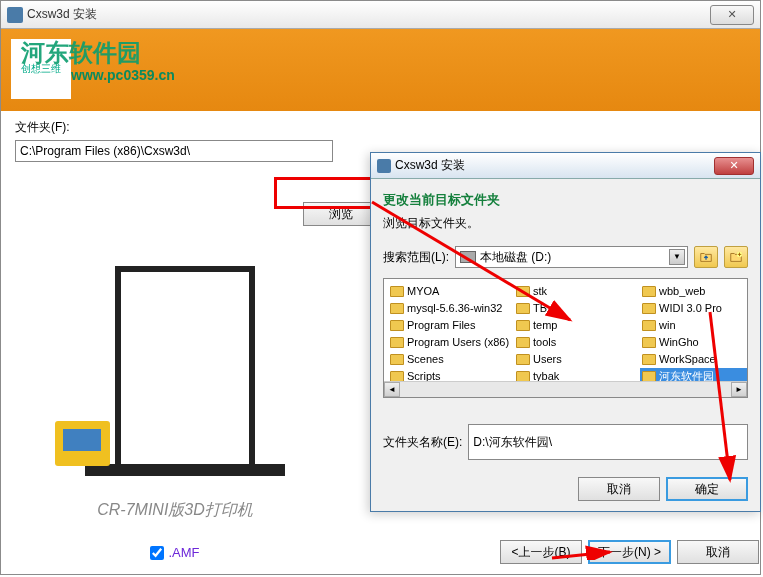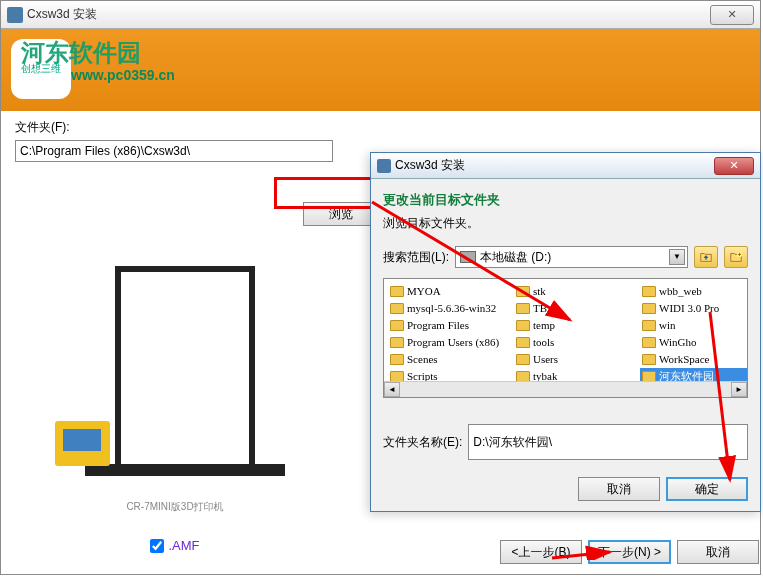--- a/index.html
+++ b/index.html
@@ -8,39 +8,39 @@
     .outer-frame { position: absolute; top: 2px; left: 2px; right: 2px; bottom: 2px; border: 1px solid #333; }
     
     
     .main-window { position: absolute; top: 0; left: 0; width: 761px; height: 575px; background: #fff; border: 1px solid #8b8b8b; }
     .titlebar { height: 28px; background: linear-gradient(#fff, #e8e8e8); border-bottom: 1px solid #aaa; display: flex; align-items: center; padding: 0 6px; position: relative; }
     .titlebar-icon { width: 16px; height: 16px; background: #4a7ba8; margin-right: 4px; border-radius: 2px; }
     .titlebar-title { flex: 1; font-size: 12px; color: #333; }
     .titlebar-close { width: 44px; height: 20px; border: 1px solid #888; border-radius: 3px; background: linear-gradient(#f8f8f8, #ddd); text-align: center; line-height: 16px; cursor: pointer; font-size: 11px; color: #555; }
     
     .banner { height: 82px; background: linear-gradient(#f09820, #e68810); position: relative; display: flex; align-items: center; }
-    .banner-logo { position: absolute; left: 10px; top: 10px; width: 60px; height: 60px; background: #fff; border-radius: 12px; display: flex; align-items: center; justify-content: center; font-size: 10px; color: #0a8; }
+    .banner-logo { position: absolute; left: 10px; top: 10px; width: 60px; height: 60px; background: #fff; border-radius: 0; display: flex; align-items: center; justify-content: center; font-size: 10px; color: #0a8; }
     .banner-watermark { position: absolute; left: 20px; top: 8px; color: #0c9d6e; font-size: 24px; font-weight: bold; opacity: 0.9; }
     .banner-watermark2 { position: absolute; left: 70px; top: 38px; color: #0b8a5e; font-size: 14px; font-weight: bold; }
     .banner-title { font-size: 32px; color: #444; font-weight: bold; margin-left: 220px; }
     
     .content-area { padding: 8px 14px; }
     .folder-label { font-size: 12px; margin-bottom: 4px; }
     .folder-row { display: flex; align-items: center; gap: 4px; }
     .folder-input { flex: 0 0 318px; height: 20px; border: 1px solid #888; padding: 10px 4px; font-size: 12px; background: #fff; }
     .browse-btn { width: 76px; height: 24px; border: 1px solid #888; background: linear-gradient(#f8f8f8, #e0e0e0); cursor: pointer; font-size: 12px; }
     .browse-highlight { position: absolute; left: 273px; top: 176px; width: 100px; height: 32px; border: 3px solid #e00; pointer-events: none; z-index: 5; }
     
     .printer-area { margin-top: 30px; text-align: center; width: 320px; }
     .printer-img { width: 260px; height: 240px; margin: 0 auto; position: relative; }
     .printer-frame { position: absolute; left: 70px; top: 10px; width: 140px; height: 200px; border: 6px solid #222; border-bottom: none; }
     .printer-base { position: absolute; left: 40px; bottom: 20px; width: 200px; height: 12px; background: #222; }
     .printer-display { position: absolute; left: 10px; bottom: 30px; width: 55px; height: 45px; background: #f0c020; border-radius: 3px; }
     .printer-display::after { content:""; position:absolute; left:8px; top:8px; width:38px; height:22px; background:#4080c0; }
-    .printer-caption { color: #888; font-size: 10px; margin-top: 4px; }
+    .printer-caption { color: #888; font-size: 16px; margin-top: 4px; font-style: italic; }
     
     .amf-check { margin-top: 24px; display: flex; align-items: center; justify-content: center; gap: 4px; }
     .amf-check input { width: 14px; height: 14px; }
     .amf-check label { color: #6d28d9; font-size: 13px; }
     
     .button-bar { position: absolute; bottom: 10px; right: 1px; display: flex; gap: 6px; }
     .win-btn { min-width: 82px; height: 24px; border: 1px solid #888; background: linear-gradient(#f8f8f8, #e0e0e0); cursor: pointer; font-size: 12px; padding: 0 8px; }
     .win-btn.primary { border: 2px solid #3a9be0; }
     
     
@@ -55,21 +55,21 @@
     
     .search-row { display: flex; align-items: center; gap: 6px; margin-bottom: 10px; }
     .search-label { font-size: 12px; white-space: nowrap; }
     .search-select { flex: 1; height: 22px; border: 1px solid #888; background: #fff; display: flex; align-items: center; padding: 0 4px; position: relative; }
     .drive-icon { width: 16px; height: 12px; background: #aaa; border: 1px solid #666; margin-right: 4px; }
     .select-arrow { position: absolute; right: 2px; top: 2px; width: 16px; height: 16px; background: linear-gradient(#eee,#ccc); border: 1px solid #888; font-size: 8px; text-align: center; line-height: 14px; }
     .icon-btn { width: 24px; height: 22px; border: 1px solid #c0a040; background: linear-gradient(#ffe8a0, #f0c850); cursor: pointer; border-radius: 2px; display: flex; align-items: center; justify-content: center; }
     .icon-btn svg { width: 14px; height: 14px; }
     
     .file-list { border: 1px solid #888; background: #fff; height: 120px; padding: 4px; display: flex; flex-direction: column; flex-wrap: wrap; align-content: flex-start; gap: 1px 8px; overflow: hidden; position: relative; }
-    .file-item { display: flex; align-items: center; gap: 3px; height: 16px; width: 118px; cursor: pointer; padding: 0 2px; font-size: 11px; white-space: nowrap; font-family: Liberation Serif, serif; }
+    .file-item { display: flex; align-items: center; gap: 3px; height: 16px; width: 118px; cursor: pointer; padding: 0 2px; font-size: 11px; white-space: nowrap; }
     .file-item.selected { background: #3a8de0; color: #fff; }
     .folder-icon { width: 14px; height: 11px; background: #f0c850; border: 1px solid #c09020; border-radius: 1px 1px 0 0; flex-shrink: 0; }
     .scroll-h { position: absolute; bottom: 0; left: 0; right: 0; height: 16px; background: #e8e8e8; border-top: 1px solid #ccc; }
     .scroll-h-arrow { position: absolute; width: 16px; height: 15px; background: linear-gradient(#f0f0f0,#d0d0d0); border: 1px solid #aaa; top: 0; font-size: 8px; text-align: center; line-height: 13px; cursor: pointer; }
     .scroll-h-arrow.left { left: 0; }
     .scroll-h-arrow.right { right: 0; }
     
     .filename-row { display: flex; align-items: center; gap: 6px; margin-top: 26px; }
     .filename-input { flex: 1; height: 36px; border: 1px solid #888; padding: 0 4px; font-size: 12px; background: #fff; }
     

